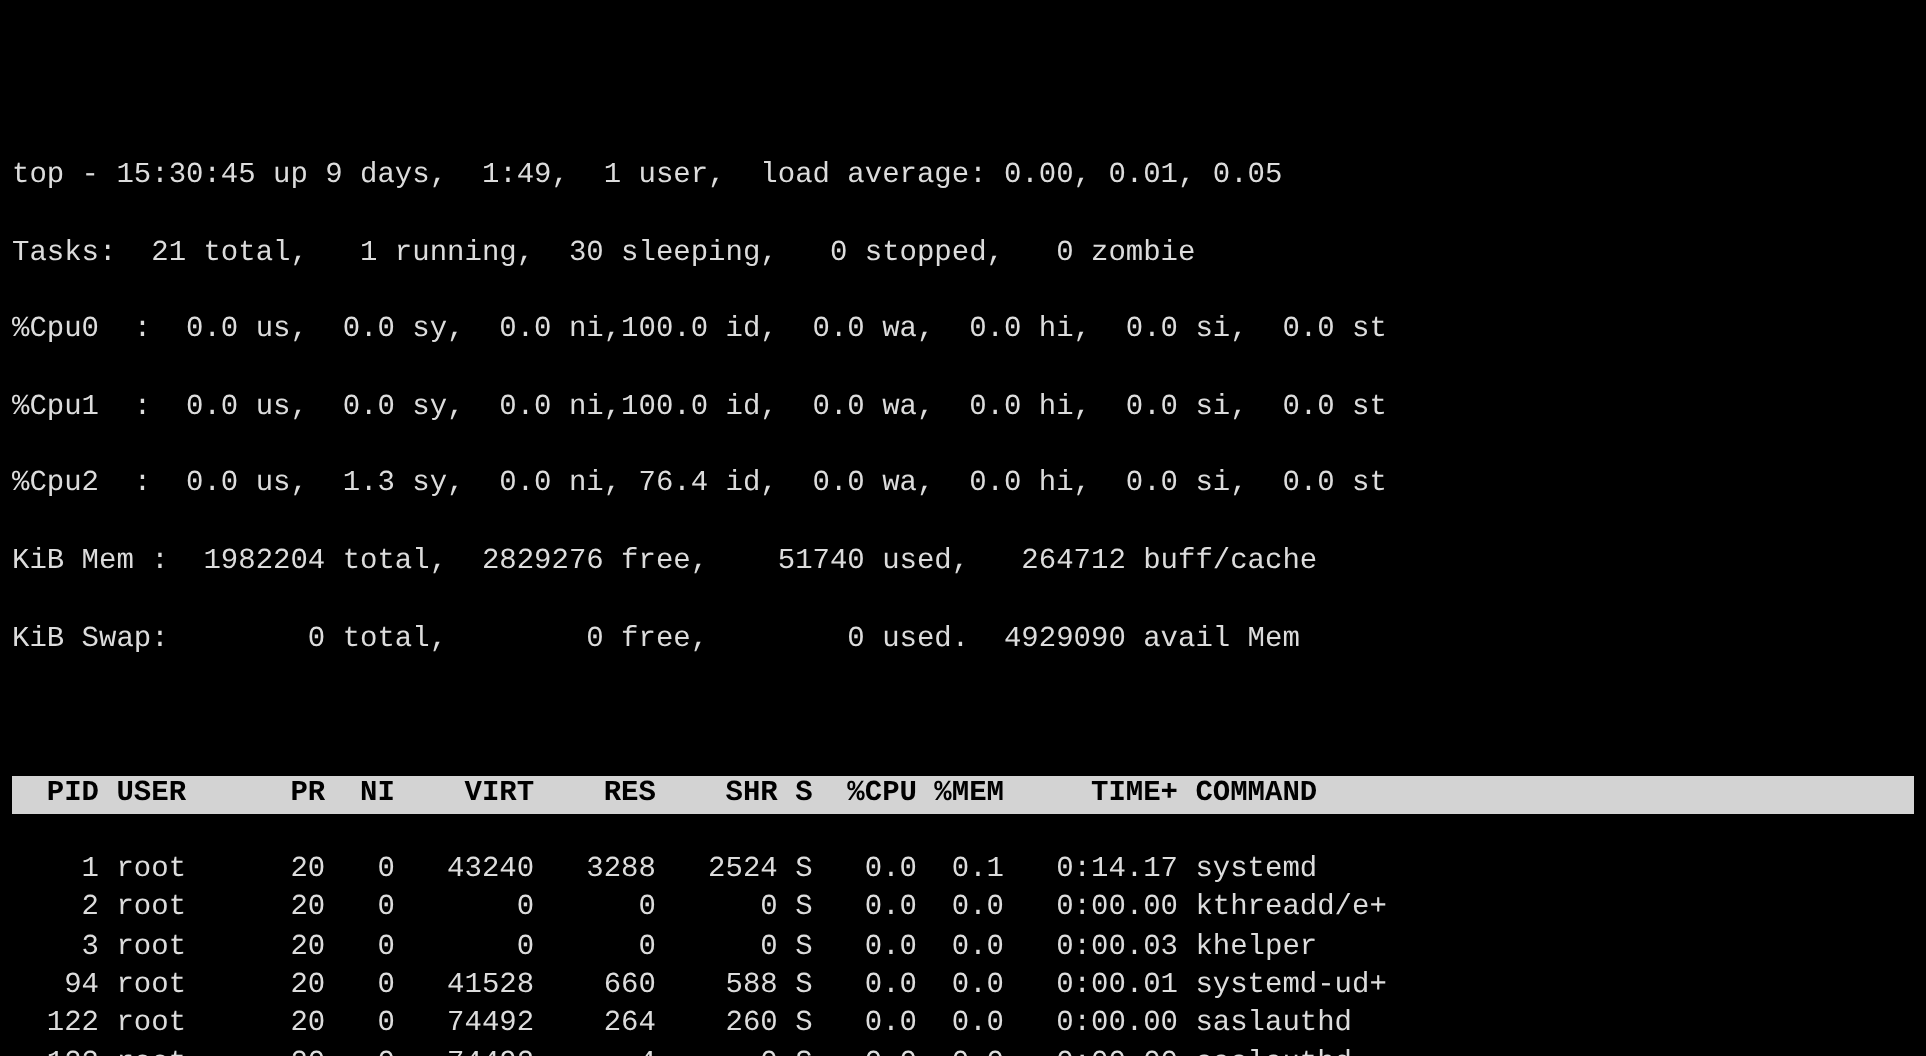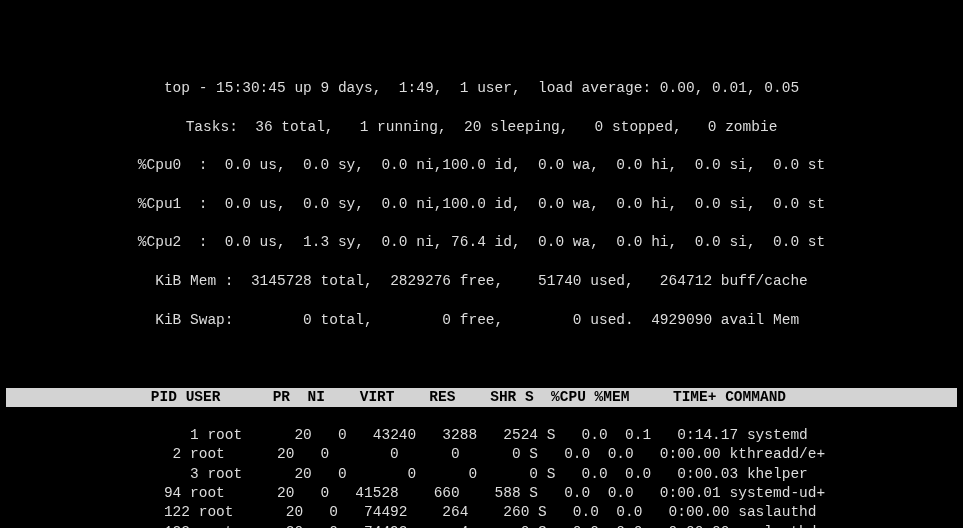--- a/index.html
+++ b/index.html
@@ -16,32 +16,32 @@
     box-sizing: border-box;
     overflow: hidden;
   }
   .hdr {
     background: #d3d3d3;
     color: #000;
     font-weight: bold;
     display: inline-block;
     width: 100%;
   }
-  .row { display: block; text-align: center; }
+  .row { display: block; }
 </style>
 </head>
 <body>
 
 
 
 <span class="row">top - 15:30:45 up 9 days,  1:49,  1 user,  load average: 0.00, 0.01, 0.05</span>
-<span class="row">Tasks:  36 total,   1 running,  20 sleeping,   0 stopped,   0 zombie</span>
+<span class="row">Tasks:  21 total,   1 running,  30 sleeping,   0 stopped,   0 zombie</span>
 <span class="row">%Cpu0  :  0.0 us,  0.0 sy,  0.0 ni,100.0 id,  0.0 wa,  0.0 hi,  0.0 si,  0.0 st</span>
 <span class="row">%Cpu1  :  0.0 us,  0.0 sy,  0.0 ni,100.0 id,  0.0 wa,  0.0 hi,  0.0 si,  0.0 st</span>
 <span class="row">%Cpu2  :  0.0 us,  1.3 sy,  0.0 ni, 76.4 id,  0.0 wa,  0.0 hi,  0.0 si,  0.0 st</span>
-<span class="row">KiB Mem :  3145728 total,  2829276 free,    51740 used,   264712 buff/cache</span>
+<span class="row">KiB Mem :  1982204 total,  2829276 free,    51740 used,   264712 buff/cache</span>
 <span class="row">KiB Swap:        0 total,        0 free,        0 used.  4929090 avail Mem </span>
 <span class="row"> </span>
 <span class="row hdr" id="header-row">  PID USER      PR  NI    VIRT    RES    SHR S  %CPU %MEM     TIME+ COMMAND     </span>
 <div id="process-list"><span class="row">    1 root      20   0   43240   3288   2524 S   0.0  0.1   0:14.17 systemd</span><span class="row">    2 root      20   0       0      0      0 S   0.0  0.0   0:00.00 kthreadd/e+</span><span class="row">    3 root      20   0       0      0      0 S   0.0  0.0   0:00.03 khelper</span><span class="row">   94 root      20   0   41528    660    588 S   0.0  0.0   0:00.01 systemd-ud+</span><span class="row">  122 root      20   0   74492    264    260 S   0.0  0.0   0:00.00 saslauthd</span><span class="row">  123 root      20   0   74492      4      0 S   0.0  0.0   0:00.00 saslauthd</span></div>
 
 
 
 
 </body></html>

